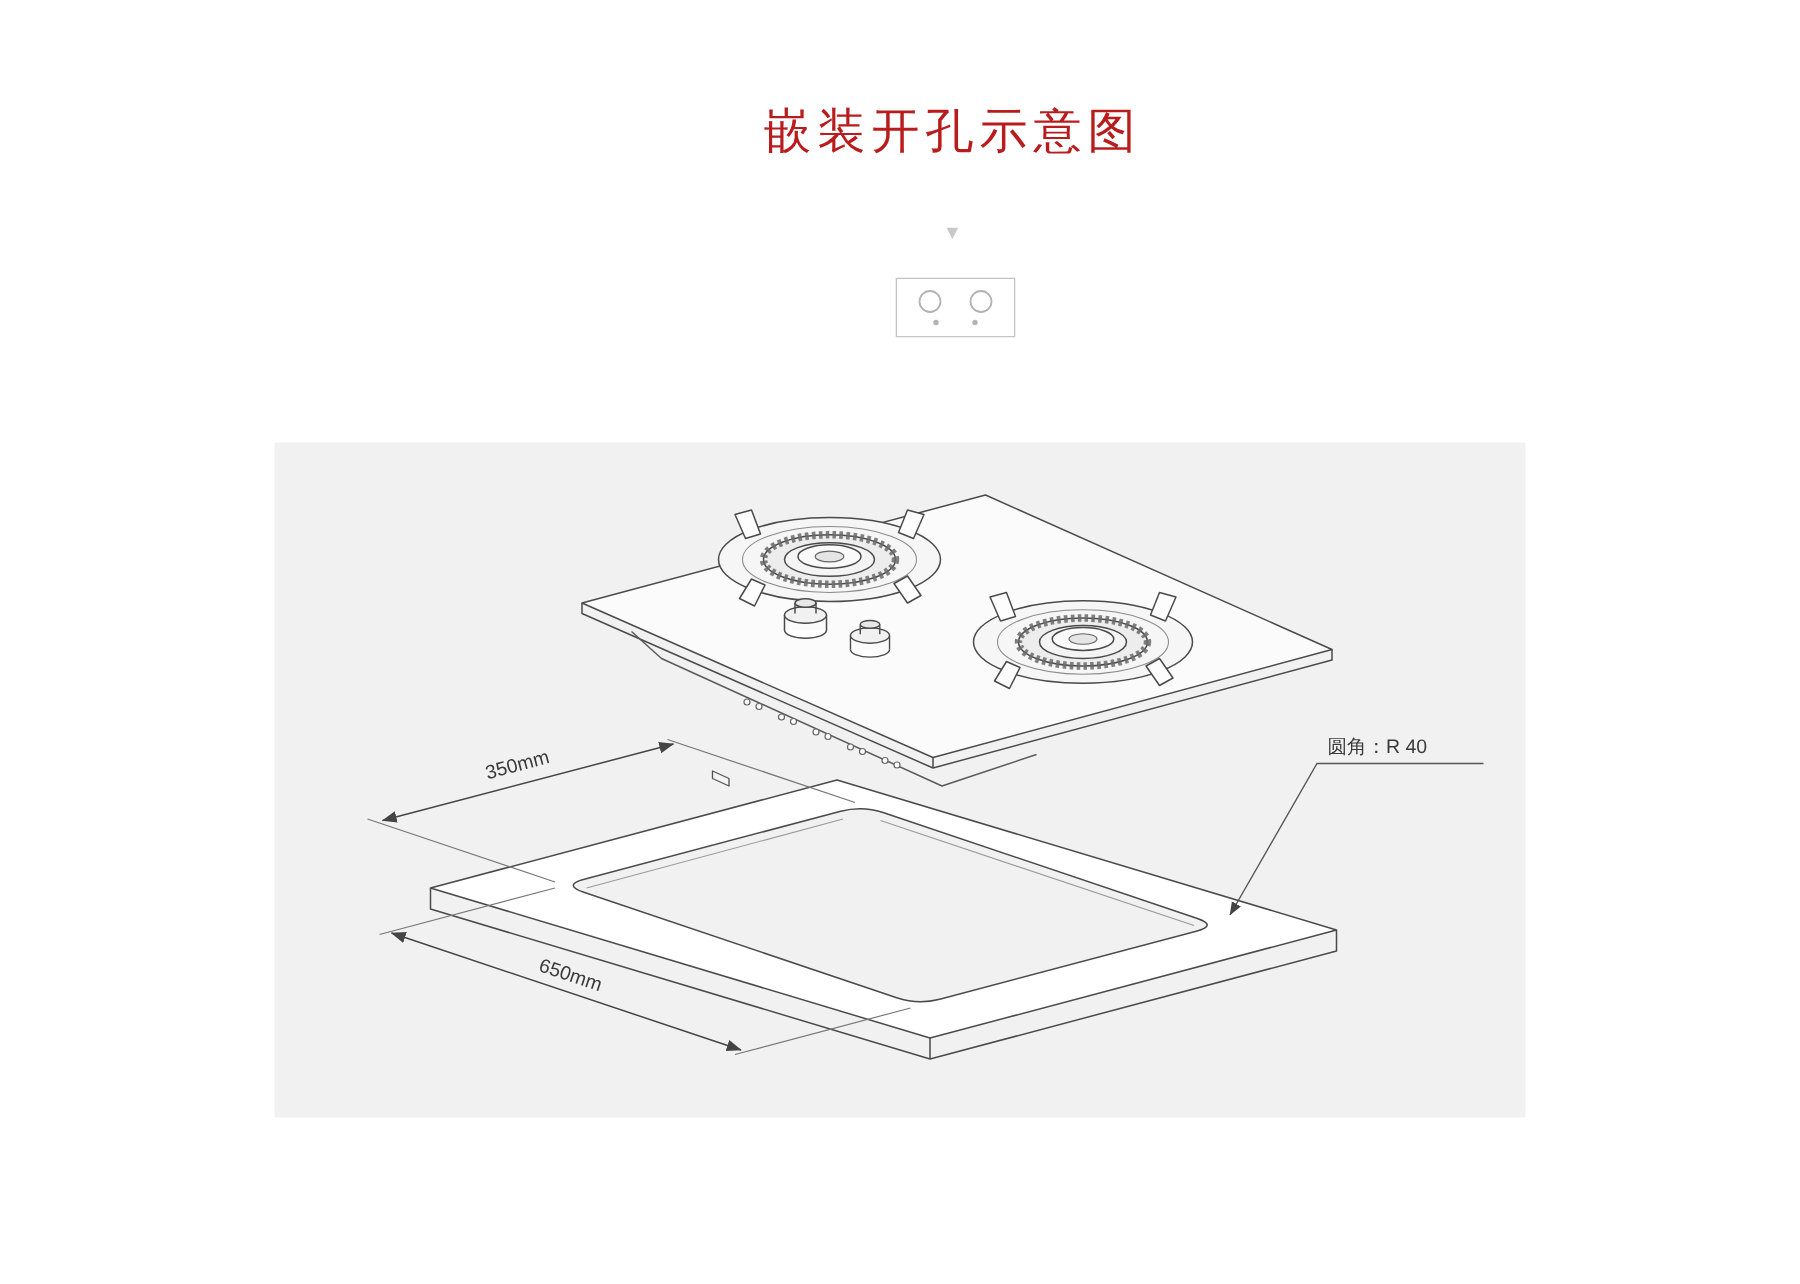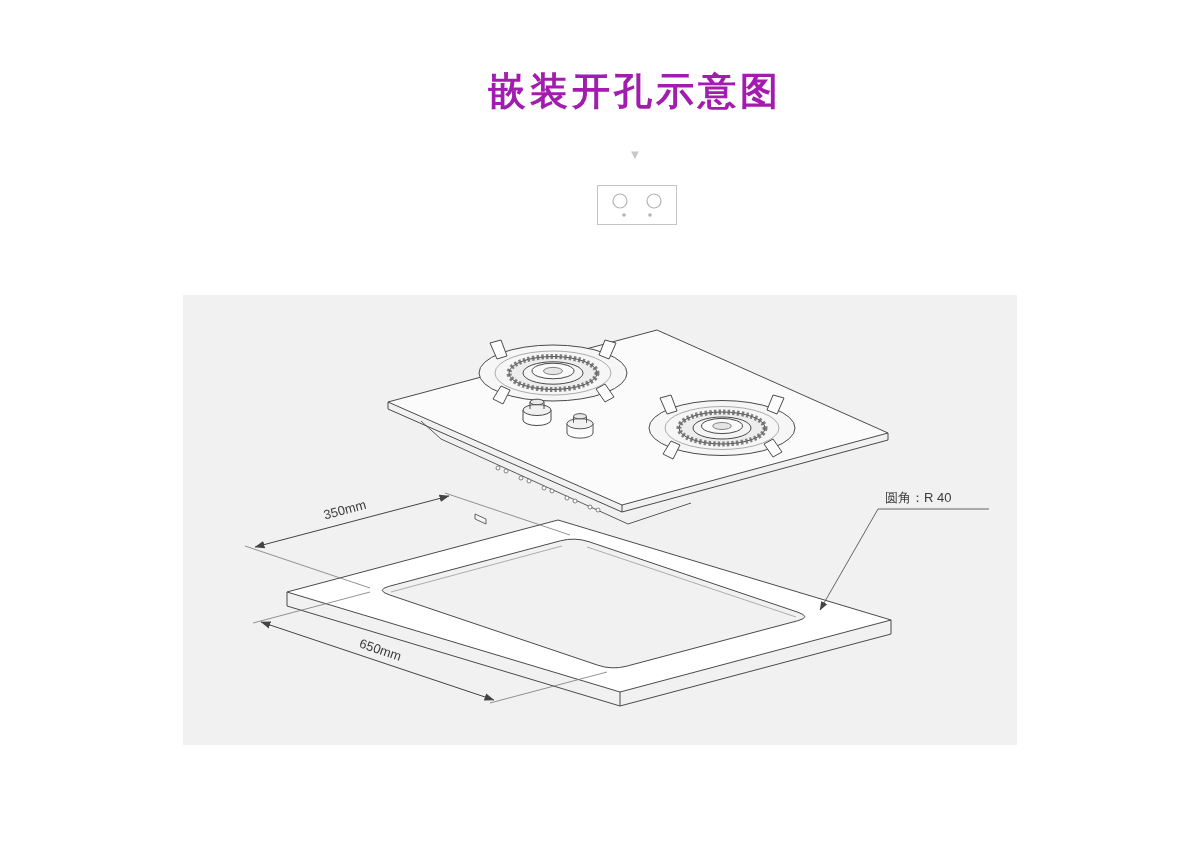--- a/index.html
+++ b/index.html
@@ -4,21 +4,21 @@
 <style>
   html,body{margin:0;padding:0;}
   body{
     width:1200px;height:856px;background:#ffffff;position:relative;overflow:hidden;
     font-family:"Liberation Sans","DejaVu Sans",sans-serif;
   }
   .title-row{
     position:absolute;top:66px;left:70px;width:1130px;text-align:center;
   }
   .page-title{
-    margin:0;font-size:38px;font-weight:700;color:#a21caf;letter-spacing:4px;
+    margin:0;font-size:32px;font-weight:400;color:#b91c1c;letter-spacing:4px;
   }
   .pointer-row{
     position:absolute;top:148px;left:70px;width:1130px;text-align:center;
     font-size:13px;color:#c9c9c9;line-height:14px;
   }
   .stove-icon-wrap{
     position:absolute;left:597px;top:185px;width:80px;height:40px;
   }
   .panel{
     position:absolute;left:183px;top:295px;width:834px;height:450px;background:#f1f1f1;

